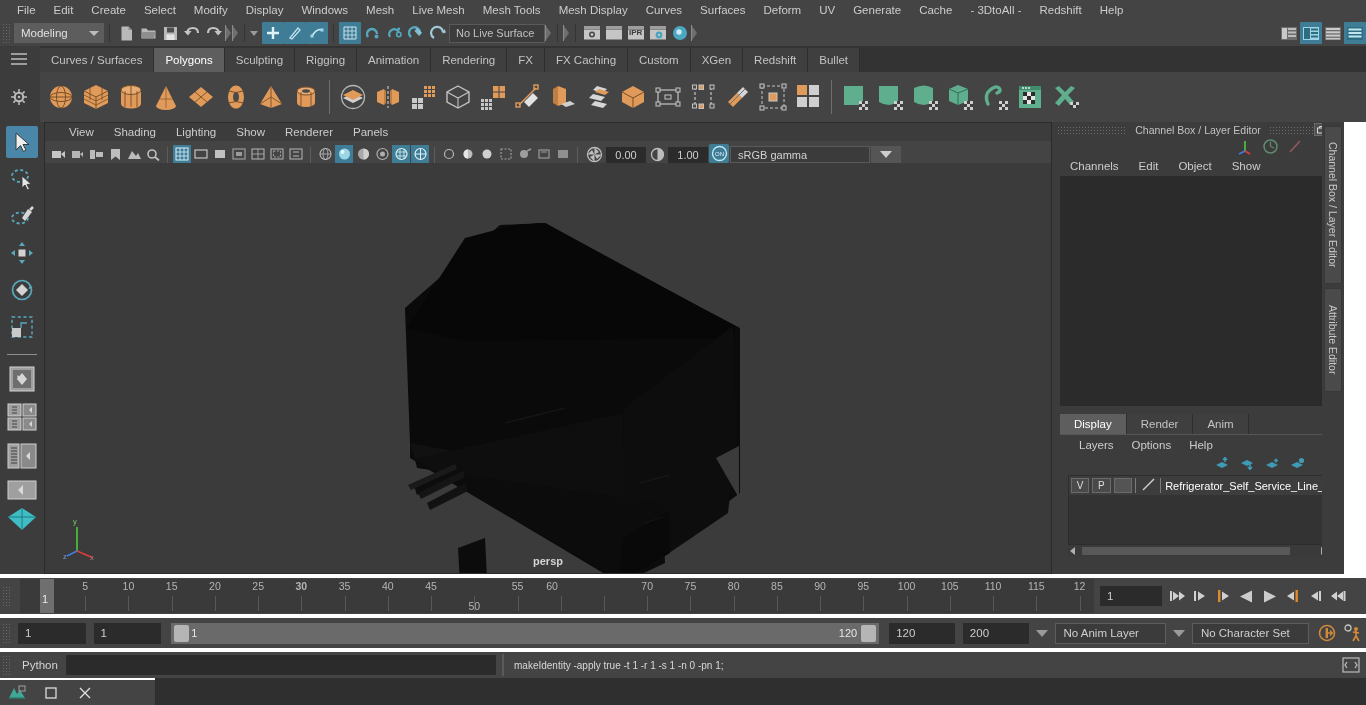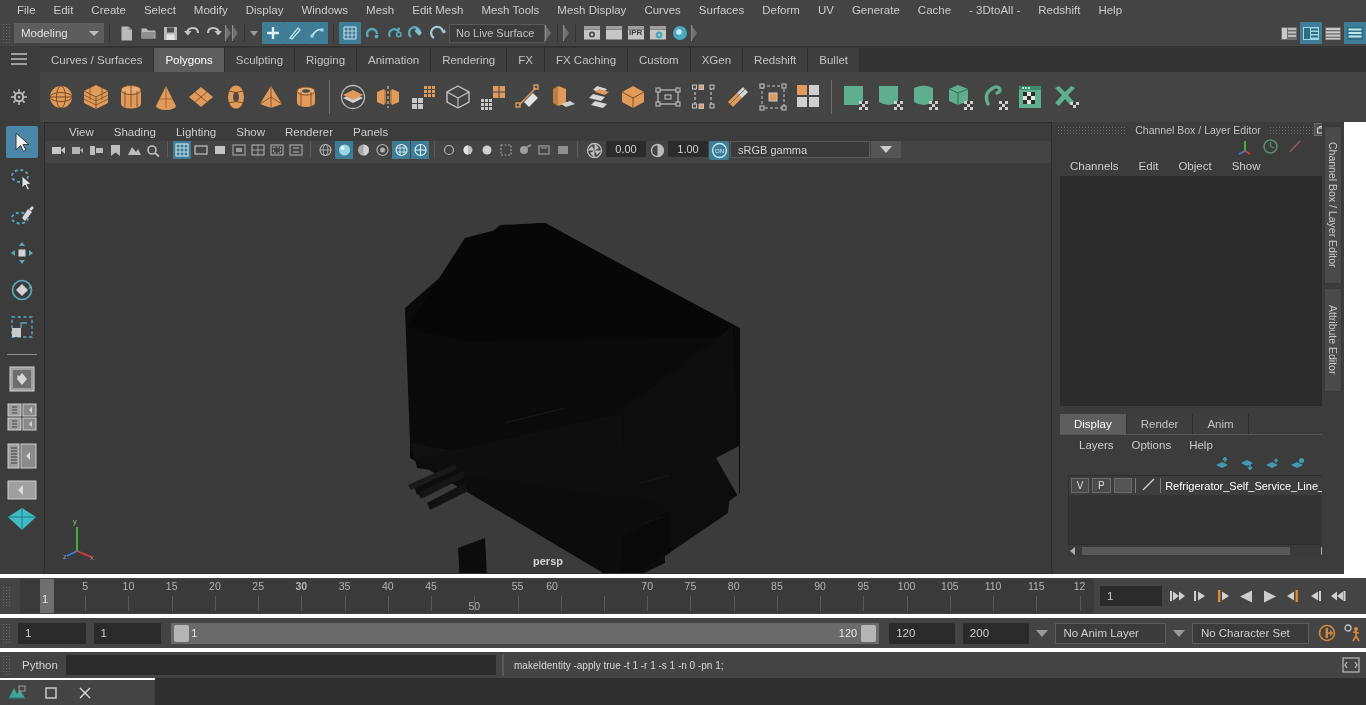--- a/index.html
+++ b/index.html
@@ -76,21 +76,21 @@
   .tb{ width:32px; height:32px; margin-bottom:5px; display:flex; align-items:center; justify-content:center;
        border-radius:2px; }
   .tb.sel{ background:#4a86a8; }
   .tbsep{ width:30px; height:1px; background:#8d8d8d; margin:6px 0 8px 0;}
 
   
   .viewport{ position:absolute; left:44px; top:122px; width:1008px; height:452px; background:#3c3c3c;
      border:1px solid #2b2b2b; }
   .vpmenu{ height:18px; background:#3c3c3c; display:flex; align-items:center; padding-left:14px; }
   .vpmenu .vm{ padding:0 10px; font-size:11.5px; color:#cccccc; height:18px; line-height:18px;}
-  .vptool{ height:22px; background:#444444; display:flex; align-items:flex-start; padding-left:4px; gap:1px; }
+  .vptool{ height:22px; background:#444444; display:flex; align-items:flex-end; padding-left:4px; gap:1px; }
   .vt{ width:18px; height:18px; display:flex; align-items:center; justify-content:center; position:relative;}
   .vt.on{ background:#3f7d96; }
   .vtdiv{ width:1px; height:16px; background:#5c5c5c; margin:0 4px;}
   .numbox{ width:40px; height:16px; background:#2b2b2b; color:#cfcfcf; font-size:11px;
            display:flex; align-items:center; justify-content:center;}
   .gammadd{ width:140px; height:17px; background:#3b3b3b; border:1px solid #5a5a5a; color:#d2d2d2;
             font-size:11px; display:flex; align-items:center; padding-left:7px;}
   .gammaarr{ width:30px; height:17px; background:#555; display:flex;align-items:center;justify-content:center;}
   .vpcanvas{ position:relative; height:410px; background:#3b3b3b; overflow:hidden; }
   .persplabel{ position:absolute; left:0; bottom:6px; width:100%; text-align:center;
@@ -181,21 +181,21 @@
 
   <div class="menubar">
     <div class="mi">File</div>
     <div class="mi">Edit</div>
     <div class="mi">Create</div>
     <div class="mi">Select</div>
     <div class="mi">Modify</div>
     <div class="mi">Display</div>
     <div class="mi">Windows</div>
     <div class="mi">Mesh</div>
-    <div class="mi">Edit Mesh</div>
+    <div class="mi">Live Mesh</div>
     <div class="mi">Mesh Tools</div>
     <div class="mi">Mesh Display</div>
     <div class="mi">Curves</div>
     <div class="mi">Surfaces</div>
     <div class="mi">Deform</div>
     <div class="mi">UV</div>
     <div class="mi">Generate</div>
     <div class="mi">Cache</div>
     <div class="mi">- 3DtoAll -</div>
     <div class="mi">Redshift</div>

